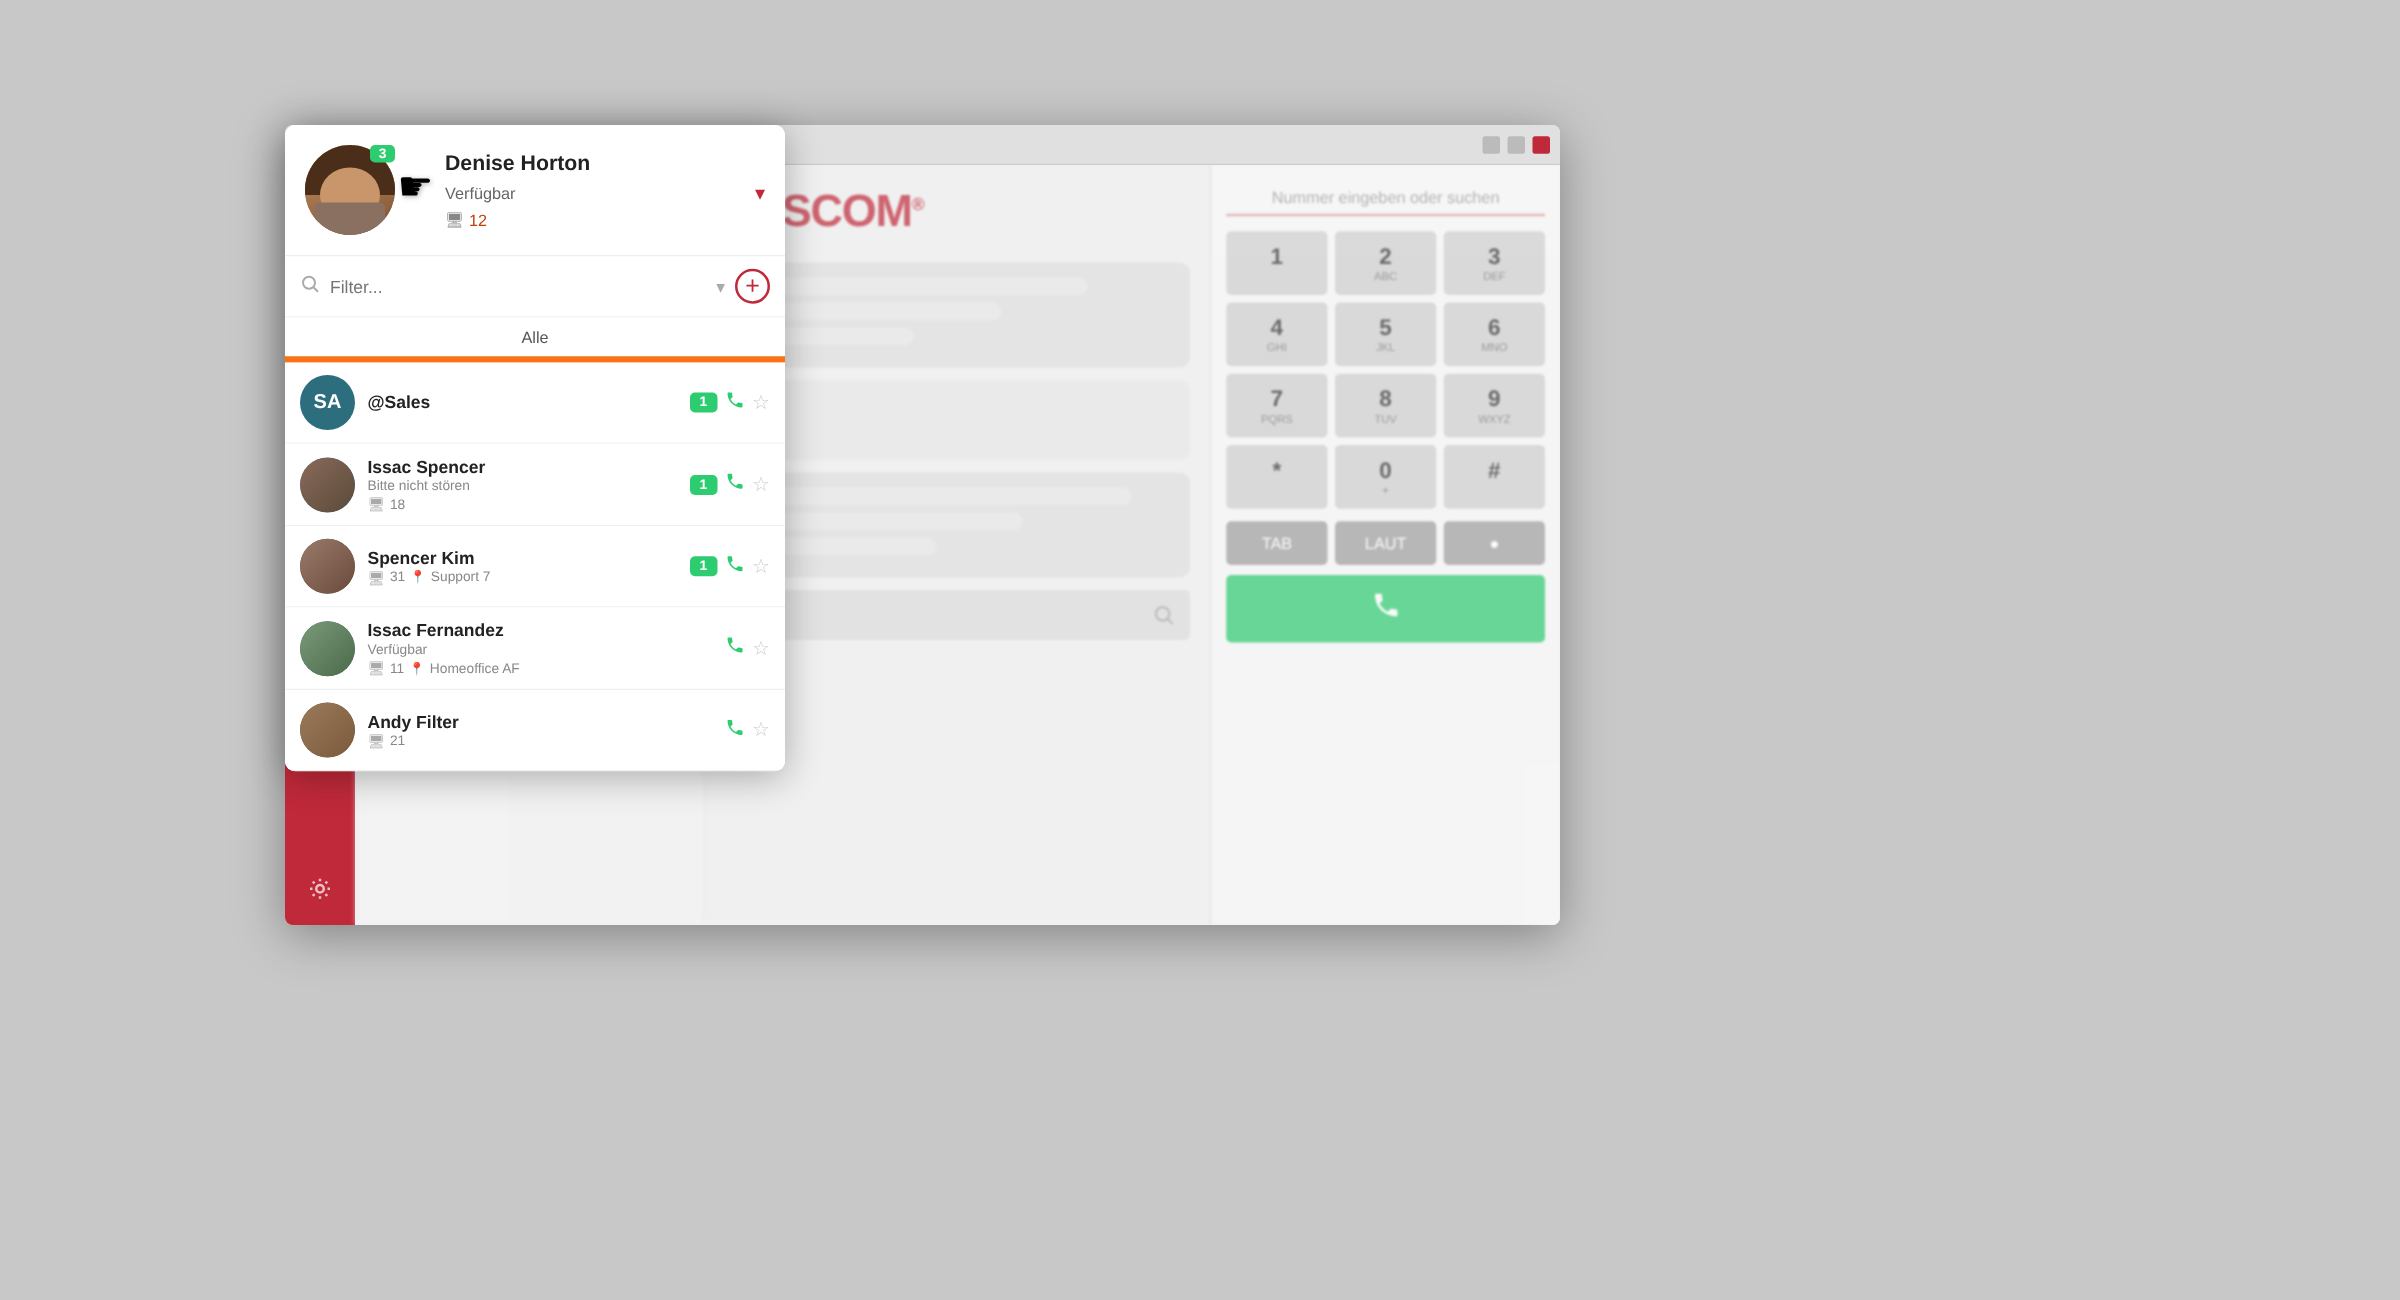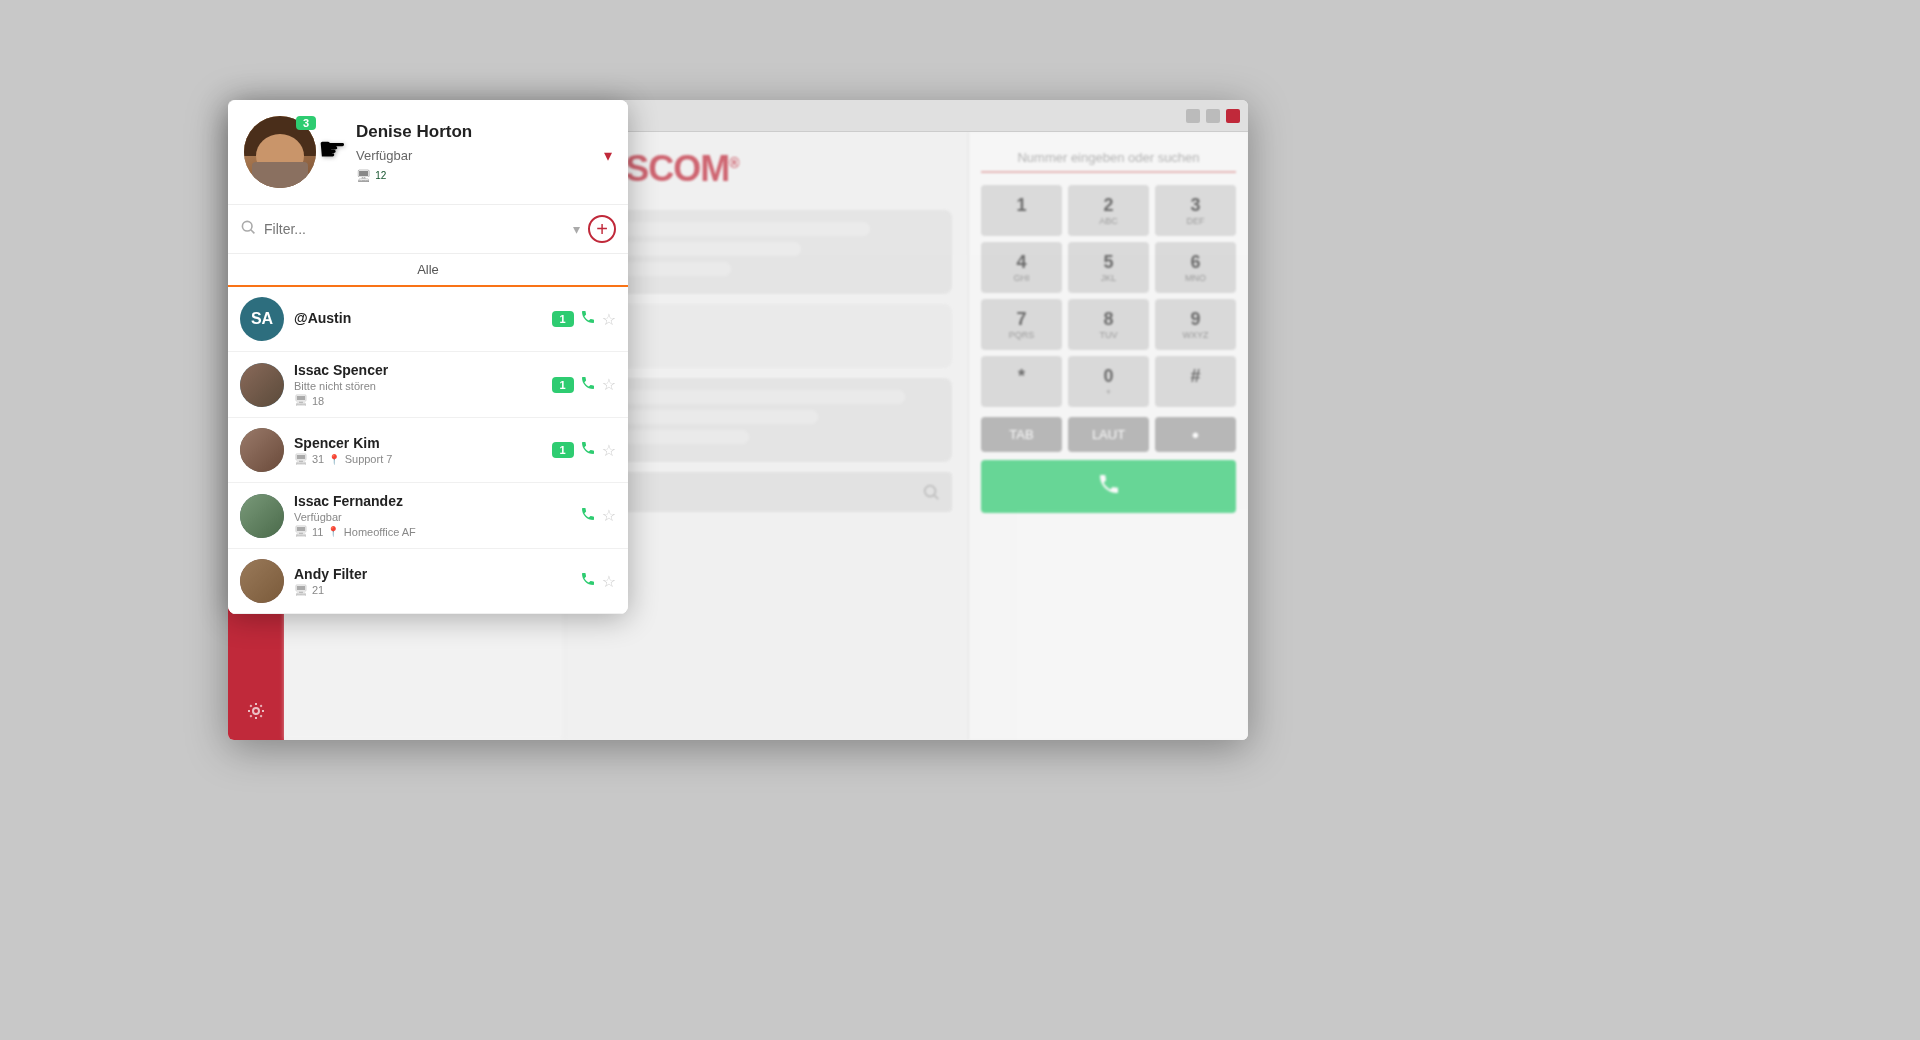--- a/index.html
+++ b/index.html
@@ -212,22 +212,22 @@
       gap: 4px;
       margin-top: 4px;
     }
 
     .ext-icon {
       color: #888;
       font-size: 12px;
     }
 
     .ext-number {
-      font-size: 10px;
-      color: #14532d;
+      font-size: 13px;
+      color: #c2410c;
     }
 
     
     .hand-cursor {
       position: absolute;
       left: 90px;
       top: 30px;
       font-size: 32px;
       z-index: 101;
       filter: drop-shadow(1px 1px 2px rgba(0,0,0,0.3));
@@ -277,21 +277,21 @@
       font-weight: 300;
       line-height: 1;
     }
 
     
     .alle-tab {
       text-align: center;
       padding: 8px;
       font-size: 13px;
       color: #555;
-      border-bottom: 2px solid #f97316;
+      border-bottom: 5px solid #f97316;
       background: white;
     }
 
     
     .contact-item {
       display: flex;
       align-items: center;
       padding: 10px 12px;
       background: white;
       border-bottom: 1px solid #f0f0f0;
@@ -706,21 +706,21 @@
     <div class="add-btn">+</div>
   </div>
 
   <div class="alle-tab">Alle</div>
 
   <div class="contact-list-items">
 
     <div class="contact-item">
       <div class="contact-avatar teal">SA</div>
       <div class="contact-details">
-        <div class="contact-name">@Austin</div>
+        <div class="contact-name">@Sales</div>
       </div>
       <div class="contact-actions">
         <span class="badge-green">1</span>
         <span class="call-icon">
           <svg width="16" height="16" viewBox="0 0 24 24" fill="#2ecc71">
               <path d="M6.6 10.8c1.4 2.8 3.8 5.1 6.6 6.6l2.2-2.2c.3-.3.7-.4 1-.2 1.1.4 2.3.6 3.6.6.6 0 1 .4 1 1V20c0 .6-.4 1-1 1-9.4 0-17-7.6-17-17 0-.6.4-1 1-1h3.5c.6 0 1 .4 1 1 0 1.3.2 2.5.6 3.6.1.3 0 .7-.2 1L6.6 10.8z"></path>
             </svg>
         </span>
         <span class="star-icon">☆</span>
       </div>

